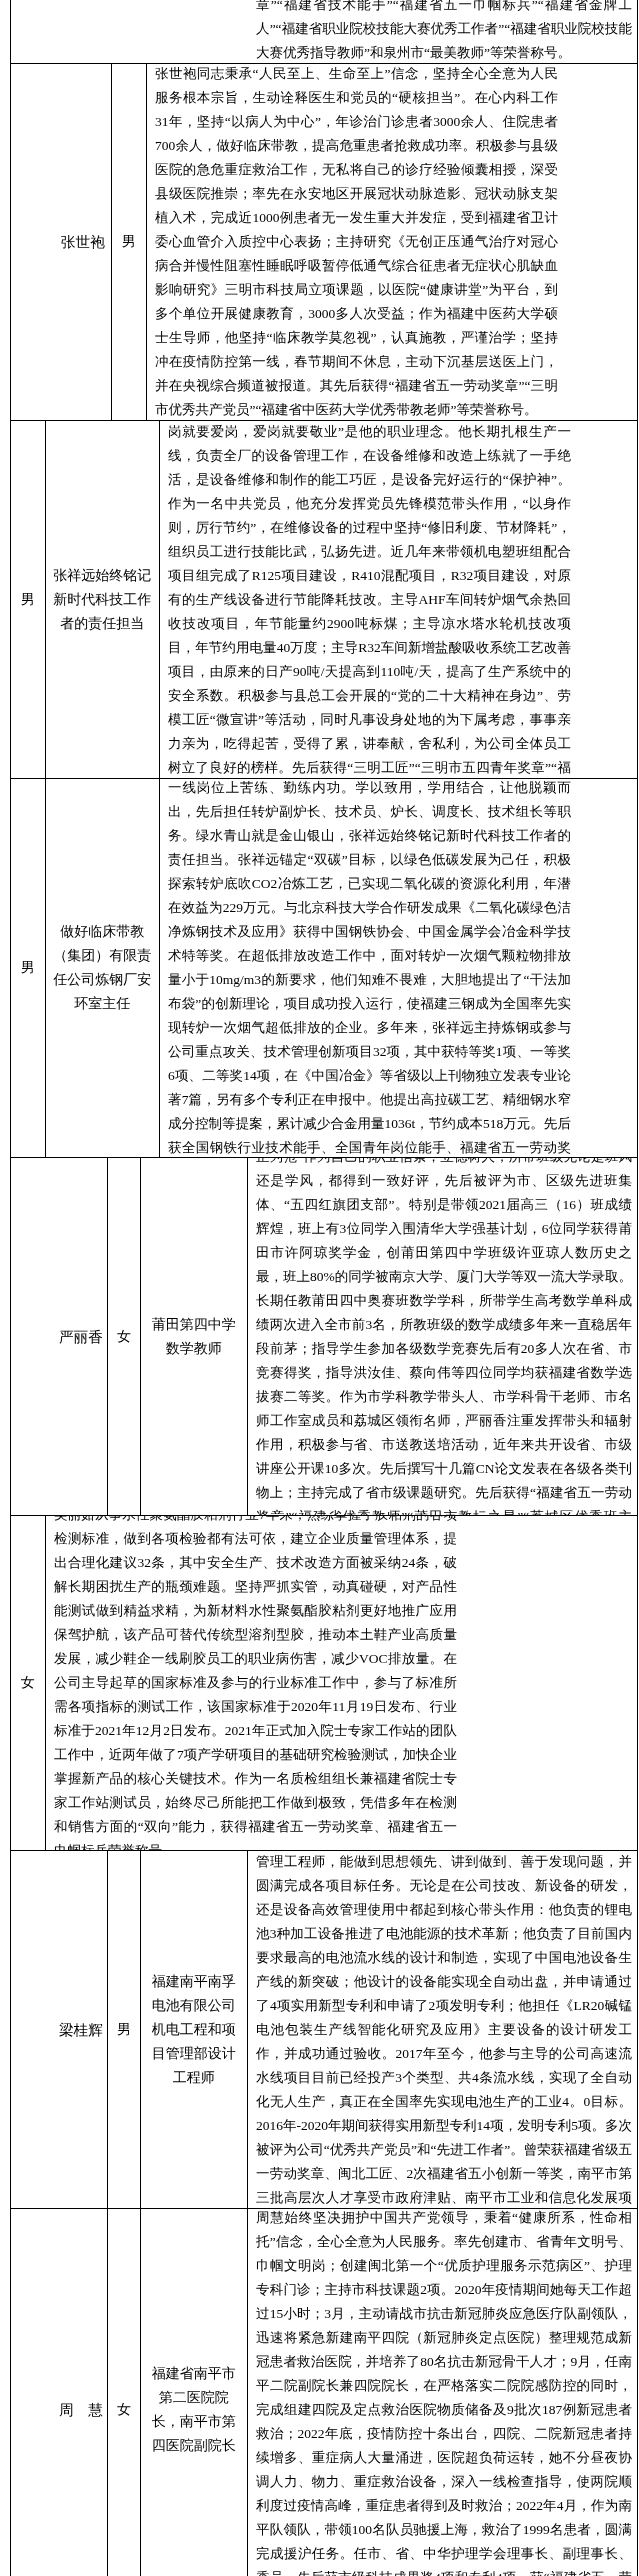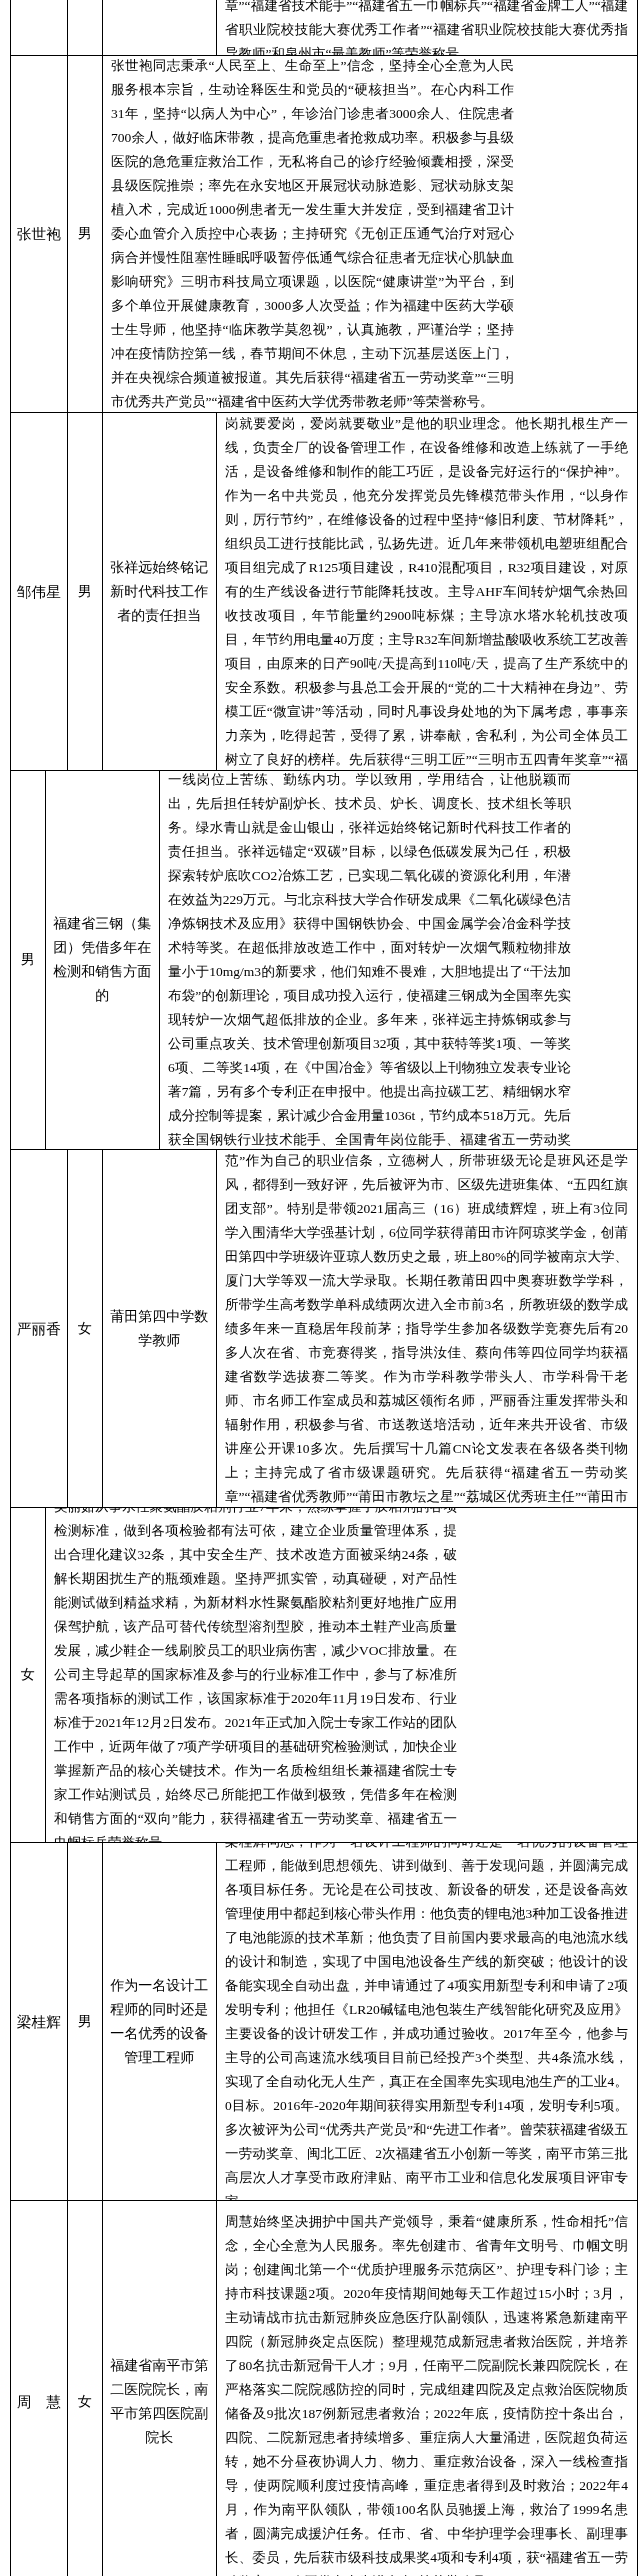--- a/index.html
+++ b/index.html
@@ -20,36 +20,36 @@
     border-left: 1.6px solid #000;
     border-right: 1.6px solid #000;
   }
   .row {
     display: flex;
     align-items: stretch;
     box-sizing: border-box;
     border-bottom: 1.6px solid #000;
     overflow: hidden;
   }
-  .r0 { height: 56px; }
+  .r0 { height: 64px; align-items: center; }
   .r1 { height: 357px; }
   .r2 { height: 358px; }
   .r3 { height: 379px; }
   .r4 { height: 358px; }
   .r5 { height: 335px; }
   .r6 { height: 358px; }
   .r7 { height: 402px; border-bottom: none; }
   .cell {
     box-sizing: border-box;
     display: flex;
     align-items: center;
     justify-content: center;
     overflow: hidden;
   }
-  .c-name  { width: 57px;  border-right: 1.6px solid #000; font-size: 14.7px; line-height: 24px; text-align: center; }
+  .c-name  { width: 57px;  border-right: 1.6px solid #000; font-size: 14.7px; line-height: 24px; text-align: center; margin-left: 44px; }
   .c-gender{ width: 35px;  border-right: 1.6px solid #000; font-size: 14px; line-height: 24px; text-align: center; }
   .c-org   { width: 114px; border-right: 1.6px solid #000; font-size: 14px; line-height: 24px; text-align: center; padding: 0 5.7px; }
   .c-desc  {
     width: 416px;
     font-size: 13.5px;
     line-height: 24px;
     text-align: justify;
     padding: 0 4.9px 0 8.2px;
     justify-content: flex-start;
   }
@@ -75,34 +75,33 @@
 
     <div class="row r1">
       <div class="cell c-name">张世袍</div>
       <div class="cell c-gender">男</div>
       <div class="cell c-desc">
         <div>张世袍同志秉承“人民至上、生命至上”信念，坚持全心全意为人民服务根本宗旨，生动诠释医生和党员的“硬核担当”。在心内科工作31年，坚持“以病人为中心”，年诊治门诊患者3000余人、住院患者700余人，做好临床带教，提高危重患者抢救成功率。积极参与县级医院的急危重症救治工作，无私将自己的诊疗经验倾囊相授，深受县级医院推崇；率先在永安地区开展冠状动脉造影、冠状动脉支架植入术，完成近1000例患者无一发生重大并发症，受到福建省卫计委心血管介入质控中心表扬；主持研究《无创正压通气治疗对冠心病合并慢性阻塞性睡眠呼吸暂停低通气综合征患者无症状心肌缺血影响研究》三明市科技局立项课题，以医院“健康讲堂”为平台，到多个单位开展健康教育，3000多人次受益；作为福建中医药大学硕士生导师，他坚持“临床教学莫忽视”，认真施教，严谨治学；坚持冲在疫情防控第一线，春节期间不休息，主动下沉基层送医上门，并在央视综合频道被报道。其先后获得“福建省五一劳动奖章”“三明市优秀共产党员”“福建省中医药大学优秀带教老师”等荣誉称号。</div>
       </div>
     </div>
 
     <div class="row r2">
-      <div class="cell c-name">邹伟星</div>
       <div class="cell c-gender">男</div>
       <div class="cell c-org">
         <div>张祥远始终铭记新时代科技工作者的责任担当</div>
       </div>
       <div class="cell c-desc">
         <div>邹伟星同志是一位通过自学、在实践中锻炼成材的高技能人才，“在岗就要爱岗，爱岗就要敬业”是他的职业理念。他长期扎根生产一线，负责全厂的设备管理工作，在设备维修和改造上练就了一手绝活，是设备维修和制作的能工巧匠，是设备完好运行的“保护神”。作为一名中共党员，他充分发挥党员先锋模范带头作用，“以身作则，厉行节约”，在维修设备的过程中坚持“修旧利废、节材降耗”，组织员工进行技能比武，弘扬先进。近几年来带领机电塑班组配合项目组完成了R125项目建设，R410混配项目，R32项目建设，对原有的生产线设备进行节能降耗技改。主导AHF车间转炉烟气余热回收技改项目，年节能量约2900吨标煤；主导凉水塔水轮机技改项目，年节约用电量40万度；主导R32车间新增盐酸吸收系统工艺改善项目，由原来的日产90吨/天提高到110吨/天，提高了生产系统中的安全系数。积极参与县总工会开展的“党的二十大精神在身边”、劳模工匠“微宣讲”等活动，同时凡事设身处地的为下属考虑，事事亲力亲为，吃得起苦，受得了累，讲奉献，舍私利，为公司全体员工树立了良好的榜样。先后获得“三明工匠”“三明市五四青年奖章”“福建省五一劳动奖章”等荣誉称号。</div>
       </div>
     </div>
 
     <div class="row r3">
       <div class="cell c-gender">男</div>
       <div class="cell c-org">
-        <div>福建省三钢（集团）凭借多年在检测和销售方面的</div>
+        <div>做好临床带教（集团）有限责任公司炼钢厂安环室主任</div>
       </div>
       <div class="cell c-desc">
         <div>2012年7月，张祥远同志来到三钢，成为一名炼钢炉前工。他时刻谨记前辈们“炉内炼钢，炉外炼人”的教诲，紧跟师傅的脚步，扎根在一线岗位上苦练、勤练内功。学以致用，学用结合，让他脱颖而出，先后担任转炉副炉长、技术员、炉长、调度长、技术组长等职务。绿水青山就是金山银山，张祥远始终铭记新时代科技工作者的责任担当。张祥远锚定“双碳”目标，以绿色低碳发展为己任，积极探索转炉底吹CO2冶炼工艺，已实现二氧化碳的资源化利用，年潜在效益为229万元。与北京科技大学合作研发成果《二氧化碳绿色洁净炼钢技术及应用》获得中国钢铁协会、中国金属学会冶金科学技术特等奖。在超低排放改造工作中，面对转炉一次烟气颗粒物排放量小于10mg/m3的新要求，他们知难不畏难，大胆地提出了“干法加布袋”的创新理论，项目成功投入运行，使福建三钢成为全国率先实现转炉一次烟气超低排放的企业。多年来，张祥远主持炼钢或参与公司重点攻关、技术管理创新项目32项，其中获特等奖1项、一等奖6项、二等奖14项，在《中国冶金》等省级以上刊物独立发表专业论著7篇，另有多个专利正在申报中。他提出高拉碳工艺、精细钢水窄成分控制等提案，累计减少合金用量1036t，节约成本518万元。先后获全国钢铁行业技术能手、全国青年岗位能手、福建省五一劳动奖章、三明市优秀共产党员等荣誉，入选“福建好青年好故事”先进典型。</div>
       </div>
     </div>
 
     <div class="row r4">
       <div class="cell c-name">严丽香</div>
       <div class="cell c-gender">女</div>
       <div class="cell c-org">
@@ -117,21 +116,21 @@
       <div class="cell c-gender">女</div>
       <div class="cell c-desc">
         <div>吴丽茹从事水性聚氨酯胶粘剂行业7年来，熟练掌握了胶粘剂的各项检测标准，做到各项检验都有法可依，建立企业质量管理体系，提出合理化建议32条，其中安全生产、技术改造方面被采纳24条，破解长期困扰生产的瓶颈难题。坚持严抓实管，动真碰硬，对产品性能测试做到精益求精，为新材料水性聚氨酯胶粘剂更好地推广应用保驾护航，该产品可替代传统型溶剂型胶，推动本土鞋产业高质量发展，减少鞋企一线刷胶员工的职业病伤害，减少VOC排放量。在公司主导起草的国家标准及参与的行业标准工作中，参与了标准所需各项指标的测试工作，该国家标准于2020年11月19日发布、行业标准于2021年12月2日发布。2021年正式加入院士专家工作站的团队工作中，近两年做了7项产学研项目的基础研究检验测试，加快企业掌握新产品的核心关键技术。作为一名质检组组长兼福建省院士专家工作站测试员，始终尽己所能把工作做到极致，凭借多年在检测和销售方面的“双向”能力，获得福建省五一劳动奖章、福建省五一巾帼标兵荣誉称号。</div>
       </div>
     </div>
 
     <div class="row r6">
       <div class="cell c-name">梁桂辉</div>
       <div class="cell c-gender">男</div>
       <div class="cell c-org">
-        <div>作为一名设计工程师的同时还是一名优秀的设备管理工程师</div>
+        <div>福建南平南孚电池有限公司机电工程和项目管理部设计工程师</div>
       </div>
       <div class="cell c-desc">
         <div>梁桂辉同志，作为一名设计工程师的同时还是一名优秀的设备管理工程师，能做到思想领先、讲到做到、善于发现问题，并圆满完成各项目标任务。无论是在公司技改、新设备的研发，还是设备高效管理使用中都起到核心带头作用：他负责的锂电池3种加工设备推进了电池能源的技术革新；他负责了目前国内要求最高的电池流水线的设计和制造，实现了中国电池设备生产线的新突破；他设计的设备能实现全自动出盘，并申请通过了4项实用新型专利和申请了2项发明专利；他担任《LR20碱锰电池包装生产线智能化研究及应用》主要设备的设计研发工作，并成功通过验收。2017年至今，他参与主导的公司高速流水线项目目前已经投产3个类型、共4条流水线，实现了全自动化无人生产，真正在全国率先实现电池生产的工业4。0目标。2016年-2020年期间获得实用新型专利14项，发明专利5项。多次被评为公司“优秀共产党员”和“先进工作者”。曾荣获福建省级五一劳动奖章、闽北工匠、2次福建省五小创新一等奖，南平市第三批高层次人才享受市政府津贴、南平市工业和信息化发展项目评审专家。</div>
       </div>
     </div>
 
     <div class="row r7">
       <div class="cell c-name">周　慧</div>
       <div class="cell c-gender">女</div>
       <div class="cell c-org">

